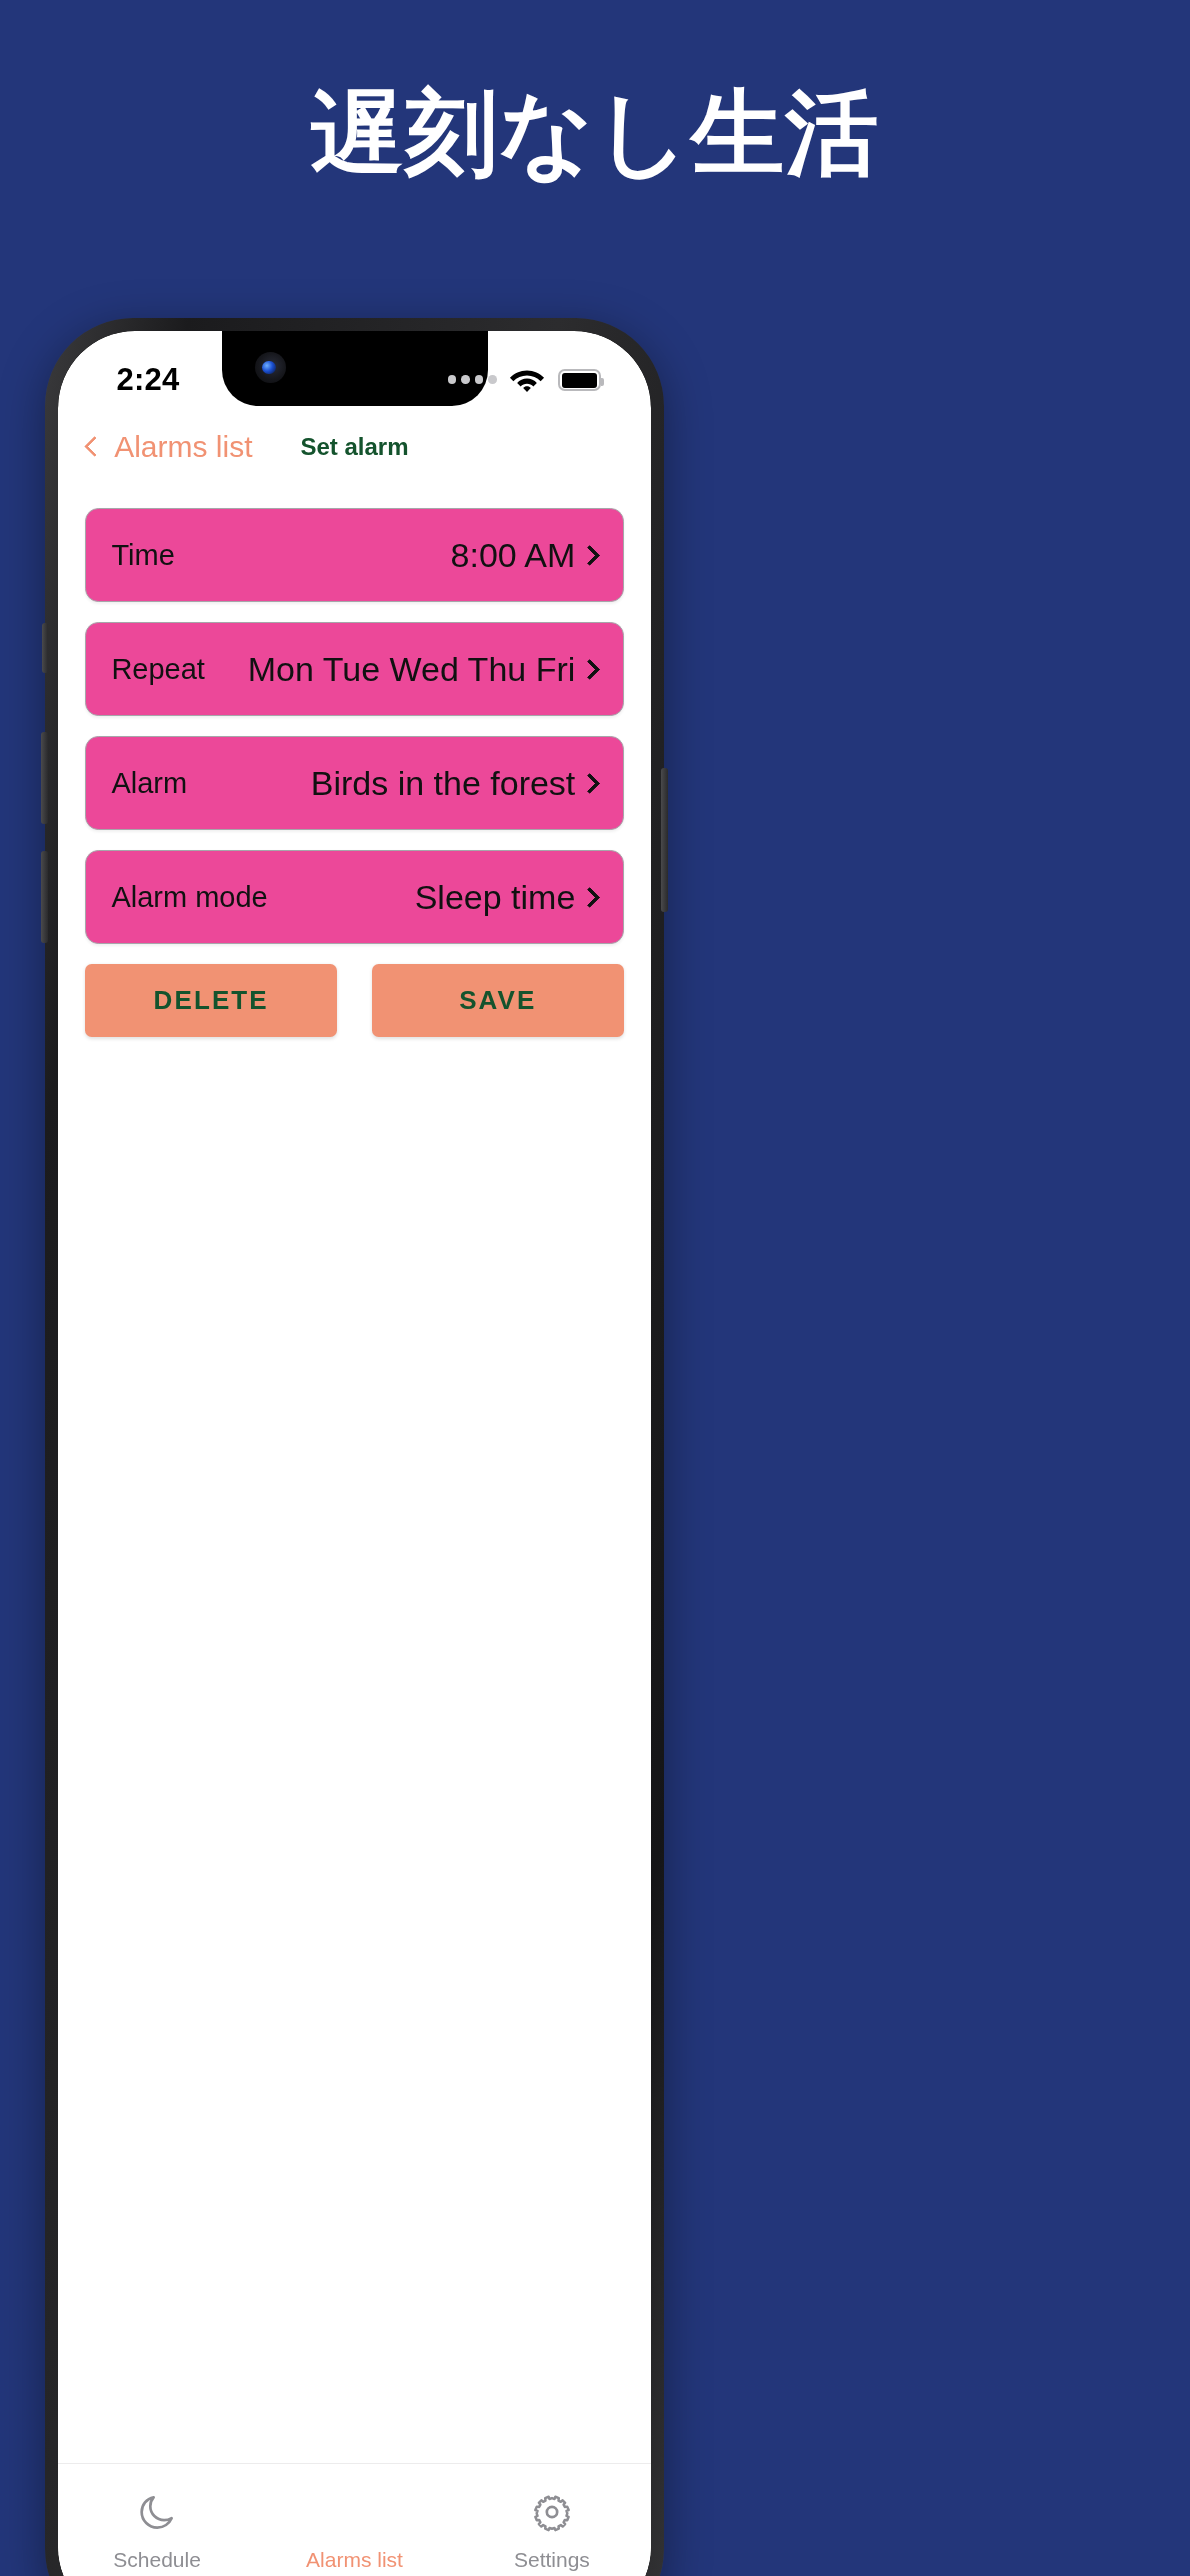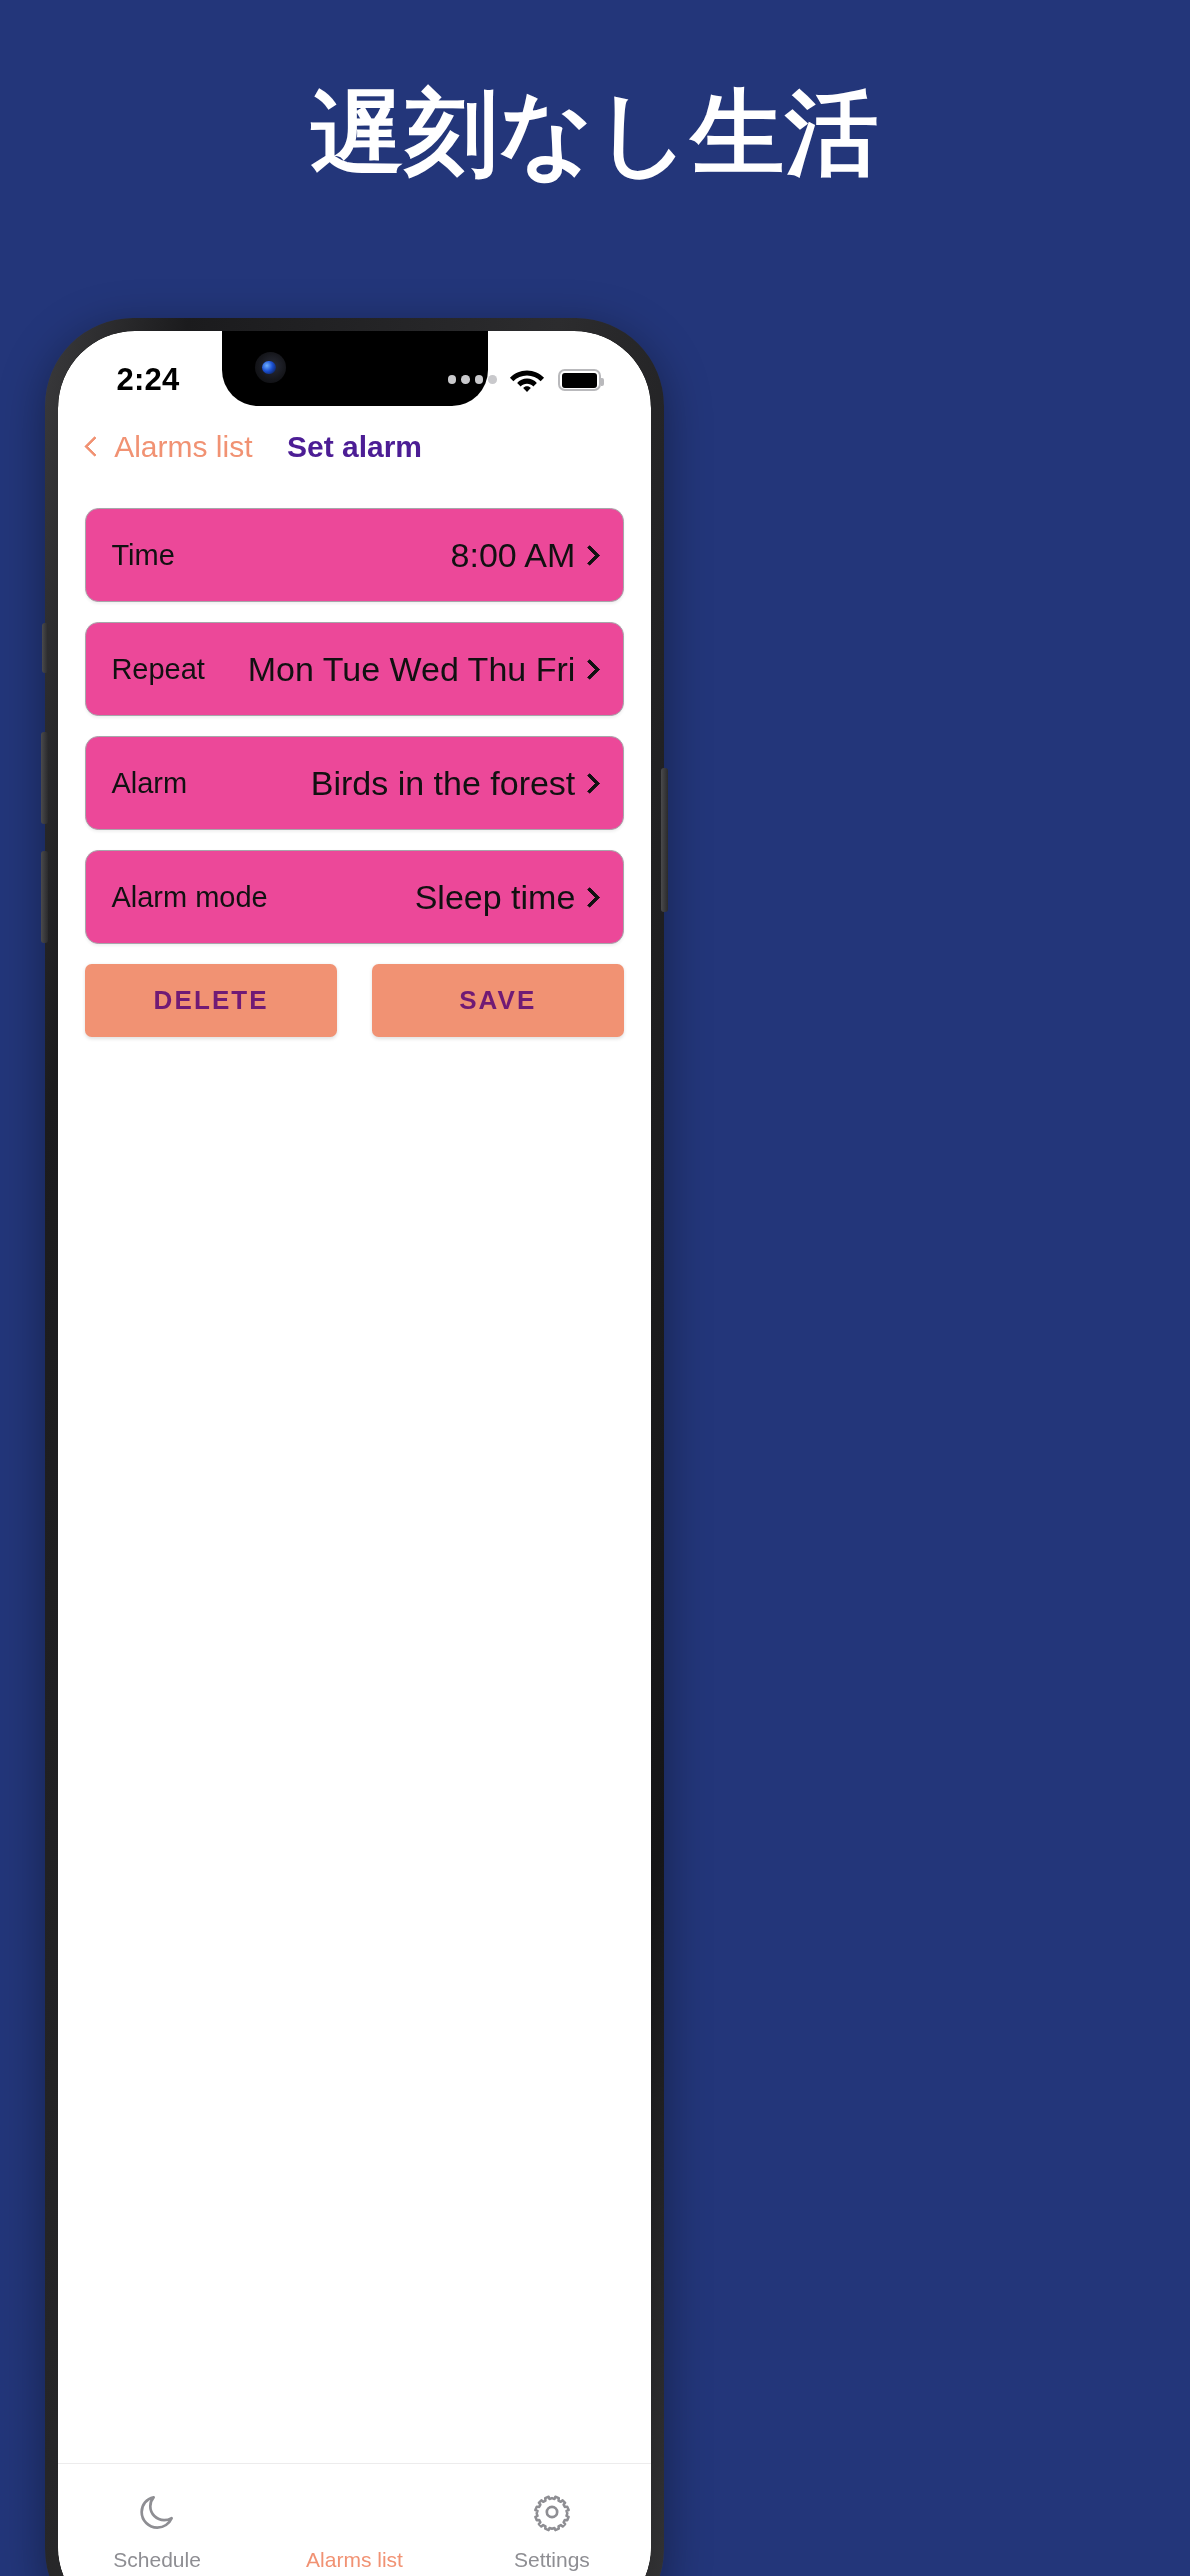--- a/index.html
+++ b/index.html
@@ -180,23 +180,23 @@
     border-left: 3.8px solid #f19273;
     border-bottom: 3.8px solid #f19273;
     transform: rotate(45deg);
     margin-right: 1.9px;
     border-radius: 1px;
   }
   .nav-title {
     position: absolute;
     left: 0; right: 0;
     text-align: center;
-    font-size: 30px;
+    font-size: 24px;
     font-weight: bold;
-    color: #4c1d95;
+    color: #14532d;
     pointer-events: none;
   }
 
   
   .content {
     flex: 1 1 auto;
     padding: 27px 27px 0 27px;
     overflow: hidden;
   }
 
@@ -237,21 +237,21 @@
     display: flex;
     gap: 35px;
     margin-top: 7.7px;
   }
   .action-btn {
     flex: 1 1 0;
     height: 73px;
     border: none;
     border-radius: 6.7px;
     background: #f19273;
-    color: #701a75;
+    color: #14532d;
     font-size: 26px;
     font-weight: bold;
     letter-spacing: 2.1px;
     font-family: "Liberation Sans", sans-serif;
     cursor: pointer;
     box-shadow: 0 1.9px 3.8px rgba(0,0,0,0.12);
   }
 
   
   .tab-bar {

